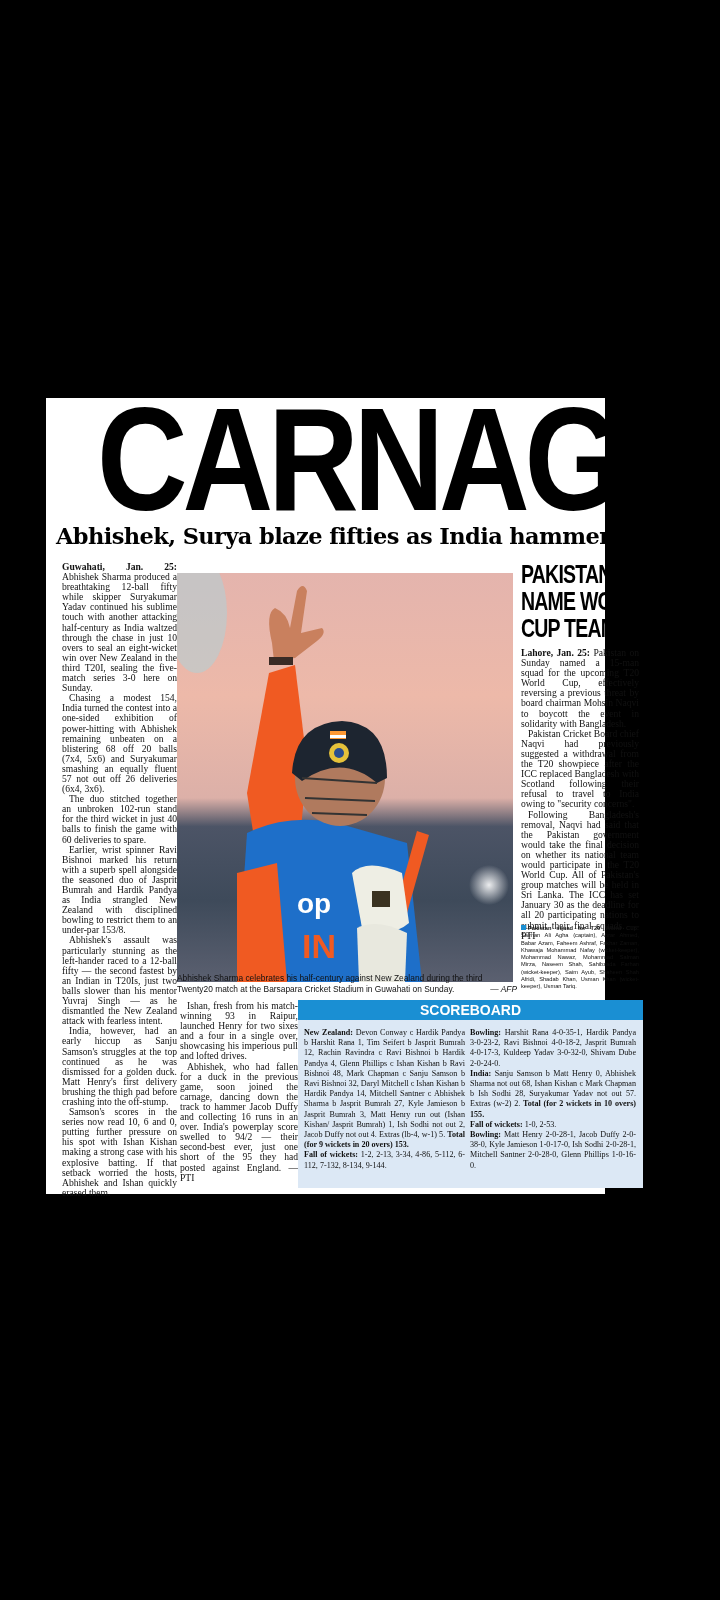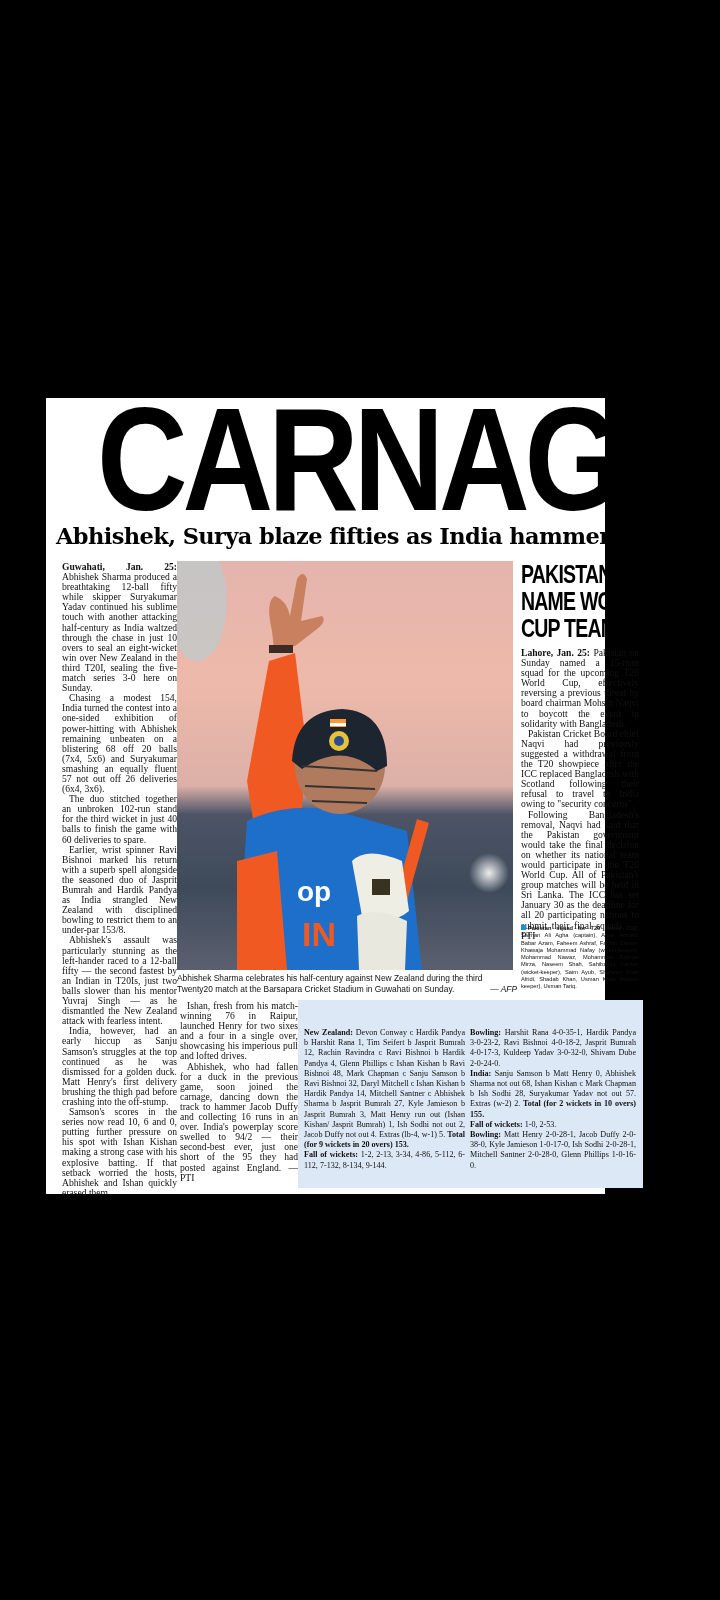--- a/index.html
+++ b/index.html
@@ -9,21 +9,21 @@
     font-family:"Liberation Sans", sans-serif; font-weight:900; font-size:146px; line-height:120px;
     letter-spacing:-6px; transform:scaleX(0.86); transform-origin:center top; color:#000; white-space:nowrap; }
   .subhead { position:absolute; left:10px; top:125px; width:583px; text-align:right;
     font-family:"DejaVu Serif", serif; font-weight:bold; font-size:22.5px; letter-spacing:-0.6px; color:#000; white-space:nowrap; }
   .col { position:absolute; font-size:9.6px; line-height:10.1px; text-align:justify; color:#111; }
   .col p { margin:0; text-indent:7px; }
   .col p.first { text-indent:0; }
   .dateline { font-weight:bold; }
   .col-left { left:16px; top:164px; width:115px; }
   .col-mid { left:134px; top:603px; width:118px; }
-  .photo { position:absolute; left:131px; top:163px; width:336px; height:409px; overflow:hidden;
+  .photo { position:absolute; left:131px; top:175px; width:336px; height:409px; overflow:hidden;
     background:linear-gradient(180deg,#e4b4ad 0%,#edb9a9 30%,#dcb0a8 55%,#4c5466 62%,#3e4a5a 80%,#5b6070 100%); }
   .caption { position:absolute; left:131px; top:575px; width:340px; font-family:"Liberation Sans", sans-serif; font-size:8.4px; line-height:11px; color:#111; }
   .caption .credit { float:right; font-style:italic; }
   .side-head { position:absolute; left:475px; top:163px; width:120px; font-family:"Liberation Sans", sans-serif; font-weight:bold;
     font-size:25px; line-height:27px; letter-spacing:-1px; transform:scaleX(0.78); transform-origin:left top; white-space:nowrap; }
   .col-right { left:475px; top:250px; width:118px; }
   .squad { position:absolute; left:475px; top:527px; width:118px; font-family:"Liberation Sans", sans-serif; font-size:5.7px; line-height:7.3px; text-align:justify; color:#111; }
   .squad .sq-title { font-weight:bold; }
   .squad .sq-bullet { display:inline-block; width:5px; height:5px; background:#1a8fd3; margin-right:2px; }
   .scoreboard { position:absolute; left:252px; top:602px; width:345px; height:188px; background:#dce8f5; }
@@ -89,40 +89,41 @@
       <path d="M180 355 Q200 345 230 360 L228 409 L182 409 Z" fill="#e8e8de"></path>
     </svg>
   </div>
 
   <div class="caption">
     <span>Abhishek Sharma celebrates his half-century against New Zealand during the third Twenty20 match at the Barsapara Cricket Stadium in Guwahati on Sunday.</span>
     <span class="credit">— AFP</span>
   </div>
 
   <div class="col col-mid">
-    <p>Ishan, fresh from his match-winning 76 in Raipur, launched Henry for two sixes and a four in a single over, showcasing his imperious pull and lofted drives.</p>
+    <p>Ishan, fresh from his match-winning 93 in Raipur, launched Henry for two sixes and a four in a single over, showcasing his imperious pull and lofted drives.</p>
     <p>Abhishek, who had fallen for a duck in the previous game, soon joined the carnage, dancing down the track to hammer Jacob Duffy and collecting 16 runs in an over. India's powerplay score swelled to 94/2 — their second-best ever, just one short of the 95 they had posted against England. — PTI</p>
   </div>
 
   <div class="side-head">
     <div>PAKISTAN</div>
     <div>NAME WORLD</div>
     <div>CUP TEAM</div>
   </div>
   <div class="col col-right">
     <p class="first"><span class="dateline">Lahore, Jan. 25:</span> <span>Pakistan on Sunday named a 15-man squad for the upcoming T20 World Cup, effectively reversing a previous threat by board chairman Mohsin Naqvi to boycott the event in solidarity with Bangladesh.</span></p>
     <p>Pakistan Cricket Board chief Naqvi had previously suggested a withdrawal from the T20 showpiece after the ICC replaced Bangladesh with Scotland following their refusal to travel to India owing to "security concerns".</p>
     <p>Following Bangladesh's removal, Naqvi had said that the Pakistan government would take the final decision on whether its national team would participate in the T20 World Cup. All of Pakistan's group matches will be held in Sri Lanka. The ICC has set January 30 as the deadline for all 20 participating nations to submit their final squads. — PTI</p>
   </div>
   <div class="squad">
     <span class="sq-bullet"></span><span class="sq-title">Pakistan squad for T20 World Cup:</span>
     <span>Salman Ali Agha (captain), Abrar Ahmed, Babar Azam, Faheem Ashraf, Fakhar Zaman, Khawaja Mohammad Nafay (wicket-keeper), Mohammad Nawaz, Mohammad Salman Mirza, Naseem Shah, Sahibzada Farhan (wicket-keeper), Saim Ayub, Shaheen Shah Afridi, Shadab Khan, Usman Khan (wicket-keeper), Usman Tariq.</span>
   </div>
 
   <div class="scoreboard">
+    <div class="sb-title">SCOREBOARD</div>
     <div class="sb-col sb-left">
       <b>New Zealand:</b>
       <span>Devon Conway c Hardik Pandya b Harshit Rana 1, Tim Seifert b Jasprit Bumrah 12, Rachin Ravindra c Ravi Bishnoi b Hardik Pandya 4, Glenn Phillips c Ishan Kishan b Ravi Bishnoi 48, Mark Chapman c Sanju Samson b Ravi Bishnoi 32, Daryl Mitchell c Ishan Kishan b Hardik Pandya 14, Mitchell Santner c Abhishek Sharma b Jasprit Bumrah 27, Kyle Jamieson b Jasprit Bumrah 3, Matt Henry run out (Ishan Kishan/ Jasprit Bumrah) 1, Ish Sodhi not out 2, Jacob Duffy not out 4. Extras (lb-4, w-1) 5.</span>
       <b>Total (for 9 wickets in 20 overs) 153.</b>
       <br>
       <b>Fall of wickets:</b>
       <span>1-2, 2-13, 3-34, 4-86, 5-112, 6-112, 7-132, 8-134, 9-144.</span>
     </div>
     <div class="sb-col sb-right">
       <b>Bowling:</b>

